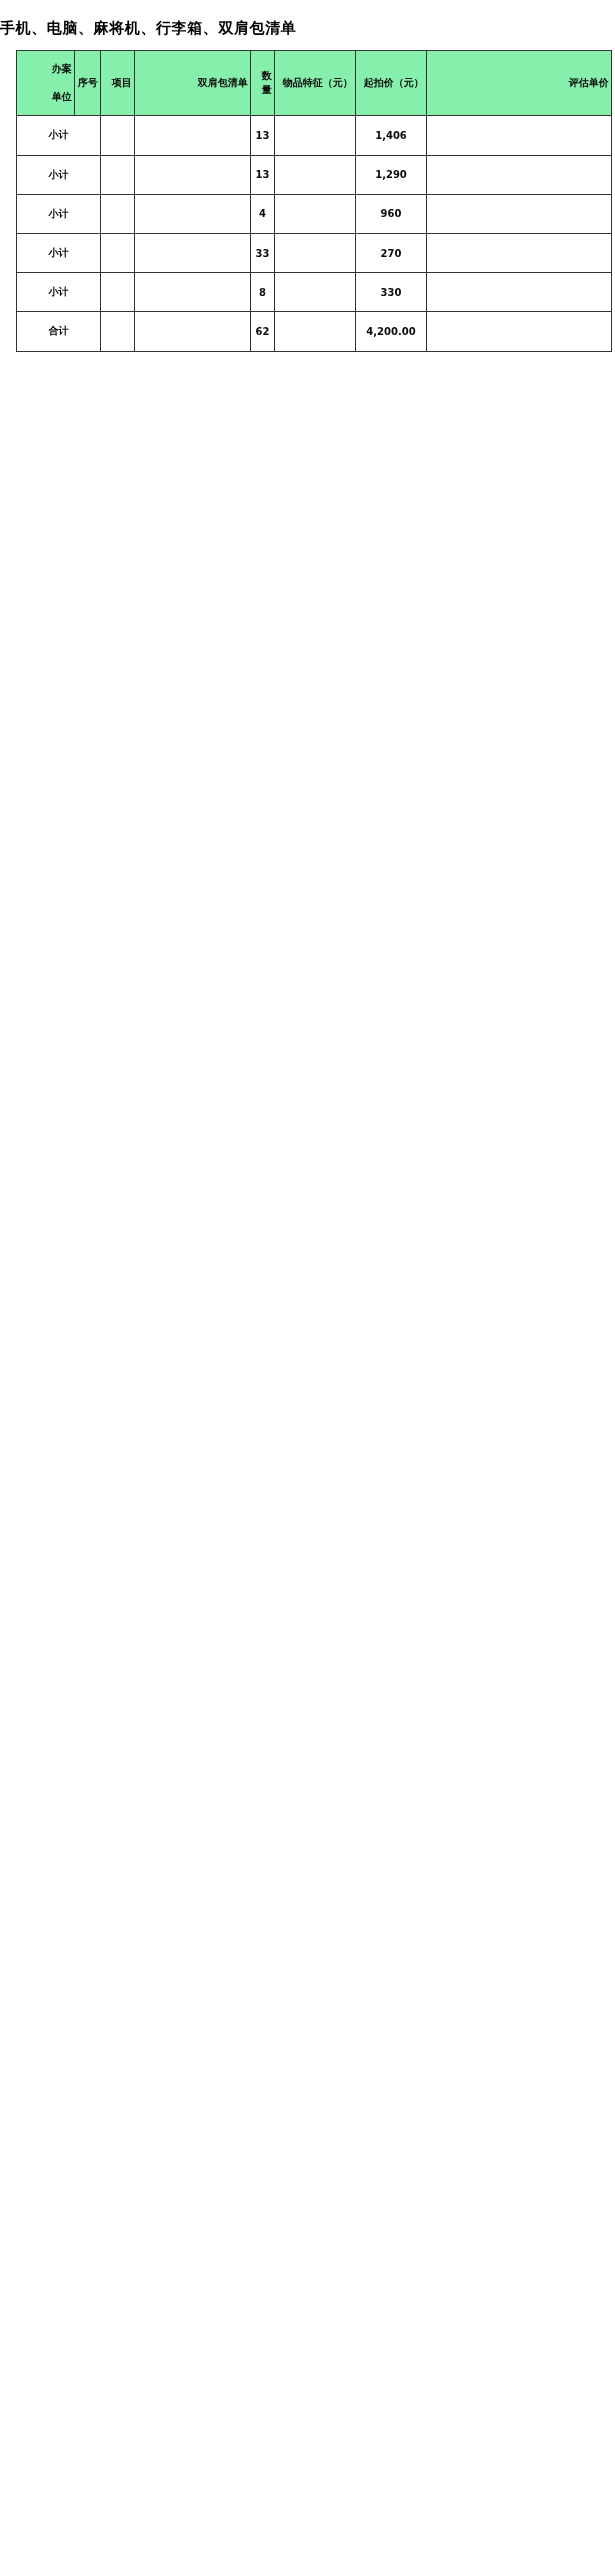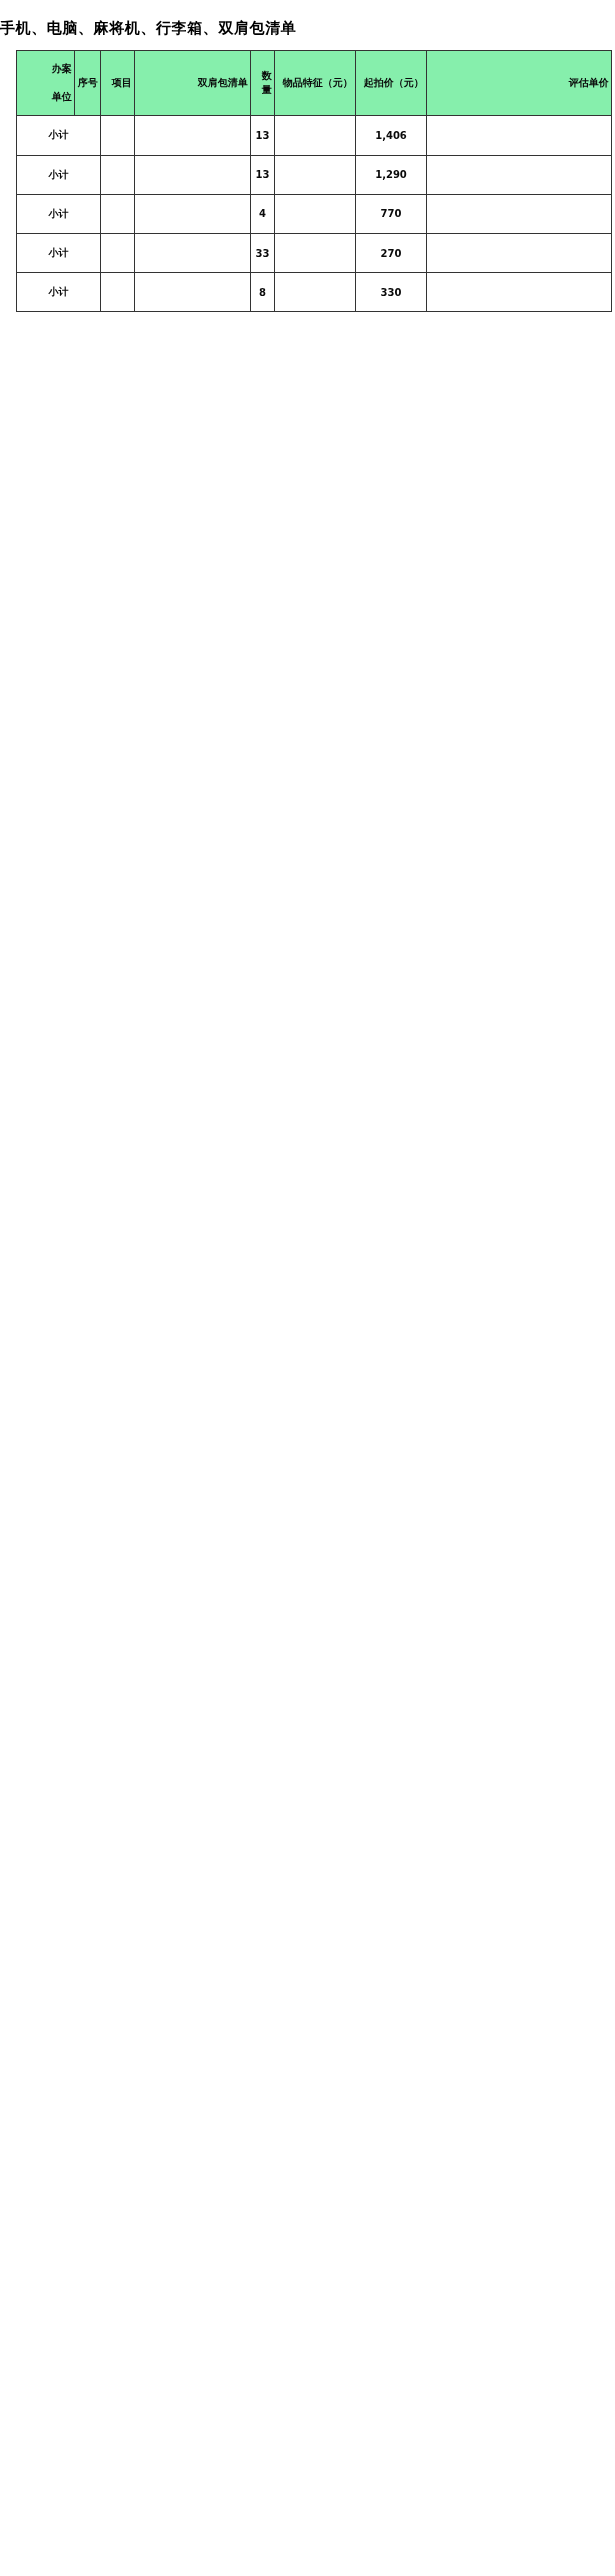--- a/index.html
+++ b/index.html
@@ -81,37 +81,46 @@
           <td></td>
           <td>1,290</td>
           <td></td>
         </tr>
         <tr class="subtotal-row">
           <td colspan="2">小计</td>
           <td></td>
           <td></td>
           <td>4</td>
           <td></td>
-          <td>770</td>
+          <td>960</td>
           <td></td>
         </tr>
         <tr class="subtotal-row">
           <td colspan="2">小计</td>
           <td></td>
           <td></td>
           <td>33</td>
           <td></td>
           <td>270</td>
           <td></td>
         </tr>
         <tr class="subtotal-row">
           <td colspan="2">小计</td>
           <td></td>
           <td></td>
           <td>8</td>
           <td></td>
           <td>330</td>
           <td></td>
         </tr>
+        <tr class="total-row">
+          <td colspan="2">合计</td>
+          <td></td>
+          <td></td>
+          <td>62</td>
+          <td></td>
+          <td>4,200.00</td>
+          <td></td>
+        </tr>
       </tbody>
   </table>
 </div>
 
 
 </body></html>

